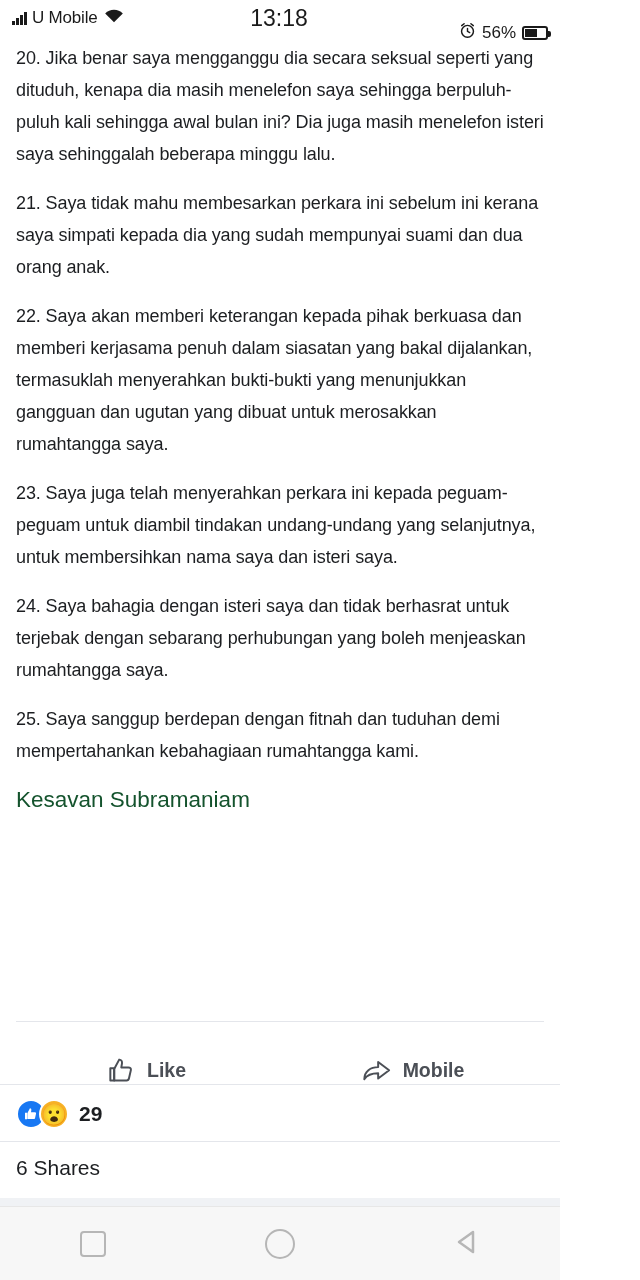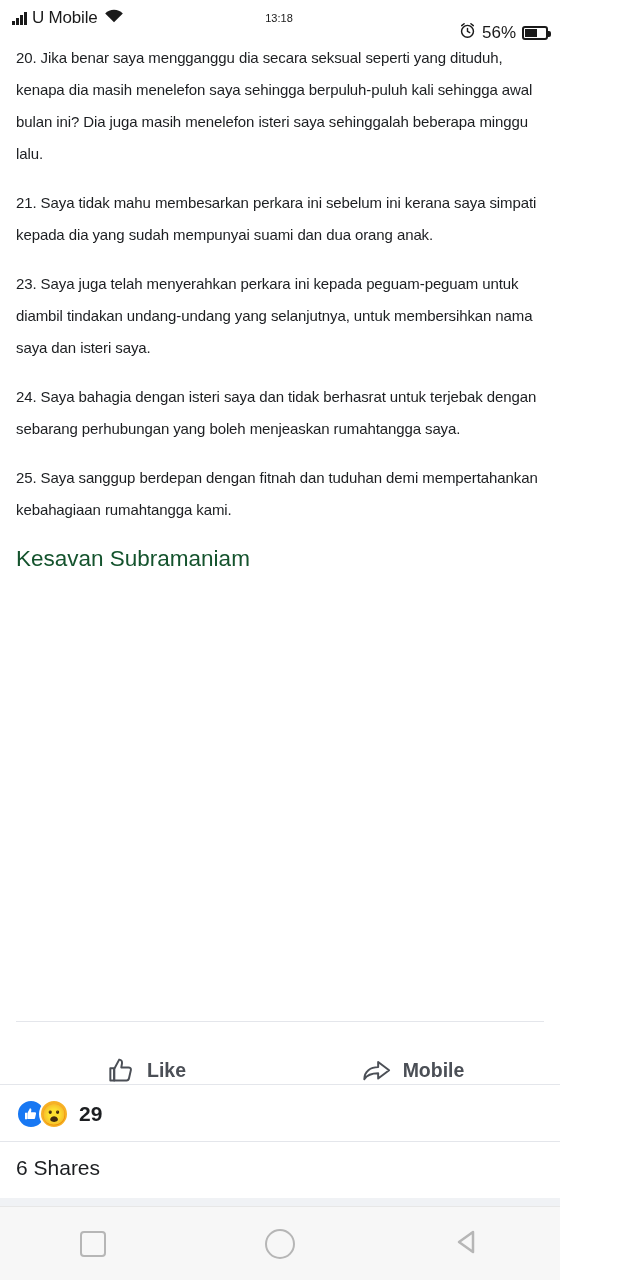--- a/index.html
+++ b/index.html
@@ -50,21 +50,21 @@
   .sig-bars i:nth-child(1) { height: 4px; }
   .sig-bars i:nth-child(2) { height: 7px; }
   .sig-bars i:nth-child(3) { height: 10px; }
   .sig-bars i:nth-child(4) { height: 13px; }
   .carrier { font-size: 17px; letter-spacing: -0.2px; }
   .wifi-icon { margin-left: 2px; display: inline-block; }
   .sb-center {
     position: absolute;
     left: 0; right: 2px;
     text-align: center;
-    font-size: 11px;
+    font-size: 23px;
     pointer-events: none;
   }
   .sb-right {
     margin-left: auto;
     display: flex;
     align-items: center;
     gap: 6px;
     font-size: 17px;
     margin-top: 30px;
   }
@@ -94,21 +94,21 @@
     display: block;
   }
 
   
   .content {
     flex: 1 1 auto;
     overflow: hidden;
     padding: 6px 16px 0 16px;
   }
   .para {
-    font-size: 15px;
+    font-size: 18px;
     line-height: 32px;
     color: #1c1e21;
     margin-bottom: 17px;
     letter-spacing: -0.1px;
   }
   .signature {
     font-size: 22.5px;
     line-height: 32px;
     color: #14532d;
     margin-bottom: 0;
@@ -253,20 +253,21 @@
       <span>56%</span>
       <span class="batt">
           <i></i>
         </span>
     </div>
   </div>
 
   <div class="content">
     <p class="para">20. Jika benar saya mengganggu dia secara seksual seperti yang dituduh, kenapa dia masih menelefon saya sehingga berpuluh-puluh kali sehingga awal bulan ini? Dia juga masih menelefon isteri saya sehinggalah beberapa minggu lalu.</p>
     <p class="para">21. Saya tidak mahu membesarkan perkara ini sebelum ini kerana saya simpati kepada dia yang sudah mempunyai suami dan dua orang anak.</p>
+    <p class="para">22. Saya akan memberi keterangan kepada pihak berkuasa dan memberi kerjasama penuh dalam siasatan yang bakal dijalankan, termasuklah menyerahkan bukti-bukti yang menunjukkan gangguan dan ugutan yang dibuat untuk merosakkan rumahtangga saya.</p>
     <p class="para">23. Saya juga telah menyerahkan perkara ini kepada peguam-peguam untuk diambil tindakan undang-undang yang selanjutnya, untuk membersihkan nama saya dan isteri saya.</p>
     <p class="para">24. Saya bahagia dengan isteri saya dan tidak berhasrat untuk terjebak dengan sebarang perhubungan yang boleh menjeaskan rumahtangga saya.</p>
     <p class="para">25. Saya sanggup berdepan dengan fitnah dan tuduhan demi mempertahankan kebahagiaan rumahtangga kami.</p>
     <div class="signature">Kesavan Subramaniam</div>
   </div>
 
   <div class="divider"></div>
   <div class="actions">
     <div class="action">
       <span>

